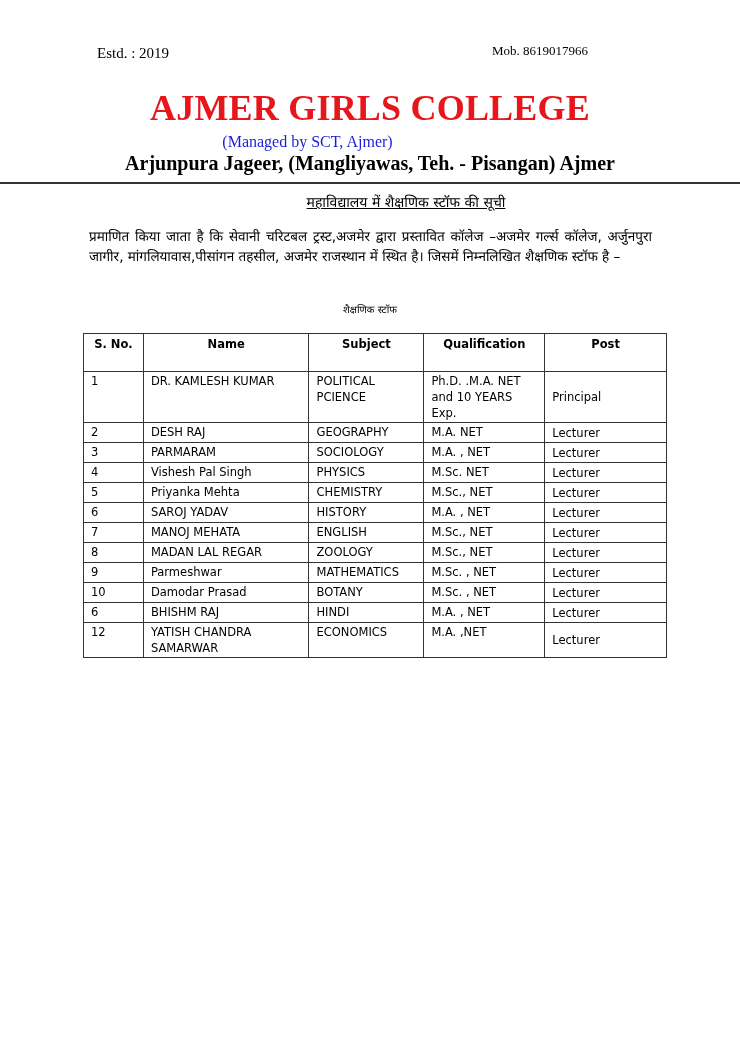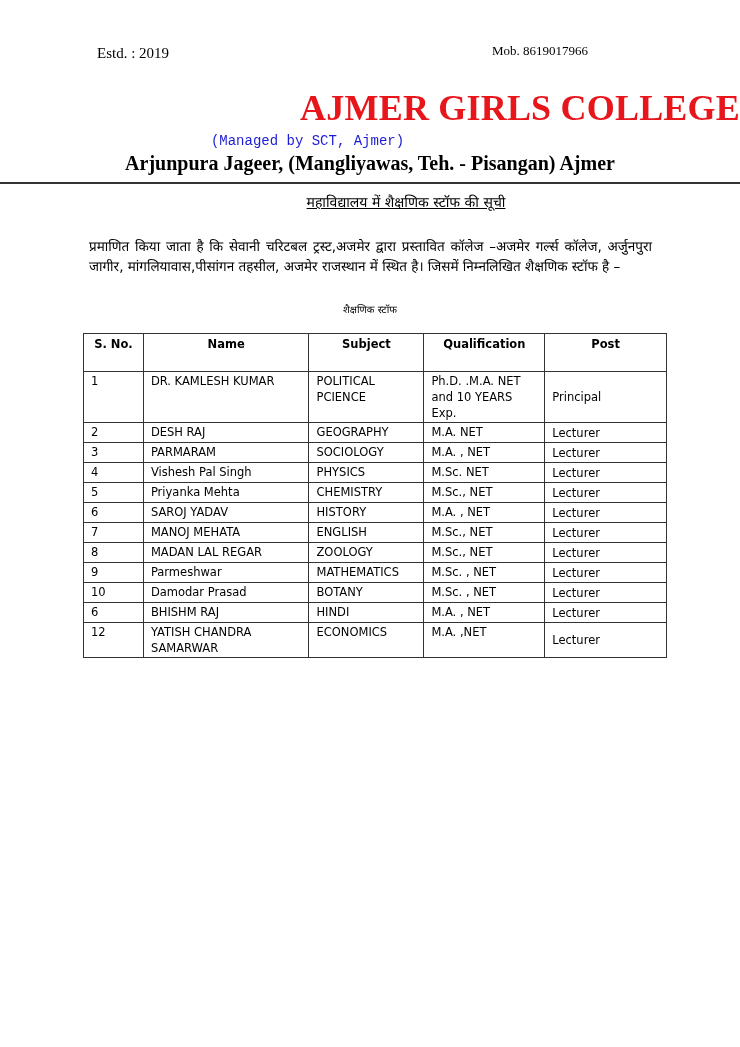--- a/index.html
+++ b/index.html
@@ -1,26 +1,26 @@
 <!DOCTYPE html>
 <html><head>
 <meta charset="utf-8">
 <style>
   html, body { margin:0; padding:0; background:#ffffff; }
   body { width:740px; height:1047px; position:relative; overflow:hidden; font-family:"Liberation Serif", serif; color:#000; }
   .abs { position:absolute; }
   .estd { left:89px; top:45px; font-size:15px; font-family:"Liberation Serif", serif;margin-left:8px; }
   .mob { left:492px; top:43px; font-size:13px; font-weight:normal; font-family:"Liberation Serif", serif; }
-  .title { left:0; width:740px; top:87px; text-align:right; font-size:36px; font-weight:bold; color:#e8151b; font-family:"Liberation Serif", serif; letter-spacing:0.2px; }
-  .managed { left:0; width:615px; top:133px; text-align:center; font-size:14px; color:#1c1cd6; font-family:Liberation Mono, monospace; }
+  .title { left:0; width:740px; top:87px; text-align:center; font-size:36px; font-weight:bold; color:#e8151b; font-family:"Liberation Serif", serif; letter-spacing:0.2px; }
+  .managed { left:0; width:615px; top:133px; text-align:center; font-size:16px; color:#1c1cd6; font-family:Liberation Serif, serif; }
   .address { left:0; width:740px; top:152px; text-align:center; font-size:20px; font-weight:bold; font-family:"Liberation Serif", serif; }
   .rule { left:0; top:182px; width:740px; height:2px; background:#333; }
   .heading { left:0; width:740px; top:192px; text-align:center; font-size:14px; font-family:"DejaVu Sans", sans-serif;padding-left:36px; }
   .heading span { text-decoration:underline; }
-  .para { left:89px; top:236px; width:563px; font-size:13.5px; line-height:20px; text-align:justify; font-family:"DejaVu Sans", sans-serif; }
+  .para { left:89px; top:226px; width:563px; font-size:13.5px; line-height:20px; text-align:justify; font-family:"DejaVu Sans", sans-serif; }
   .subheading { left:0; width:740px; top:302px; text-align:center; font-size:10px; font-family:"DejaVu Sans", sans-serif; }
   table.staff { position:absolute; left:83px; top:333px; width:584px; border-collapse:collapse; font-family:"DejaVu Sans", sans-serif; font-size:11.5px; }
   table.staff th, table.staff td { border:1px solid #333; padding:1px 7px; vertical-align:top; line-height:16px; }
   table.staff th { font-weight:bold; text-align:center; height:34px; padding-top:2px;margin-top:16px; }
   table.staff td.post { text-align:left; vertical-align:middle; }
   table.staff td { height:17px; }
   col.c1 { width:60px; } col.c2 { width:166px; } col.c3 { width:115px; } col.c4 { width:121px; } col.c5 { width:122px; }
 </style>
 </head>
 <body>

